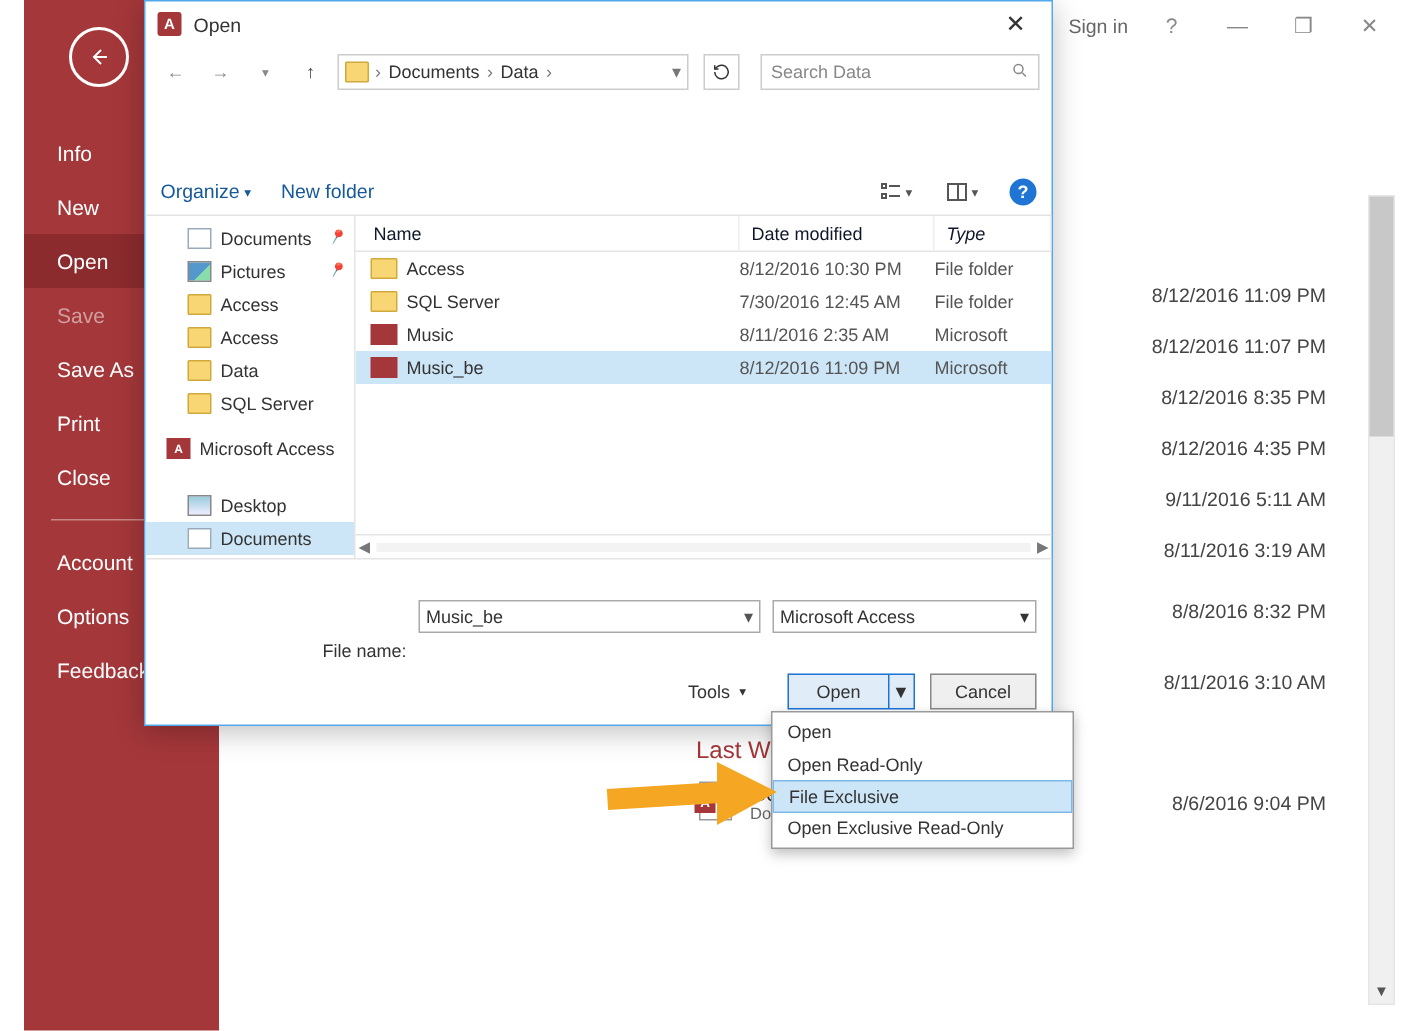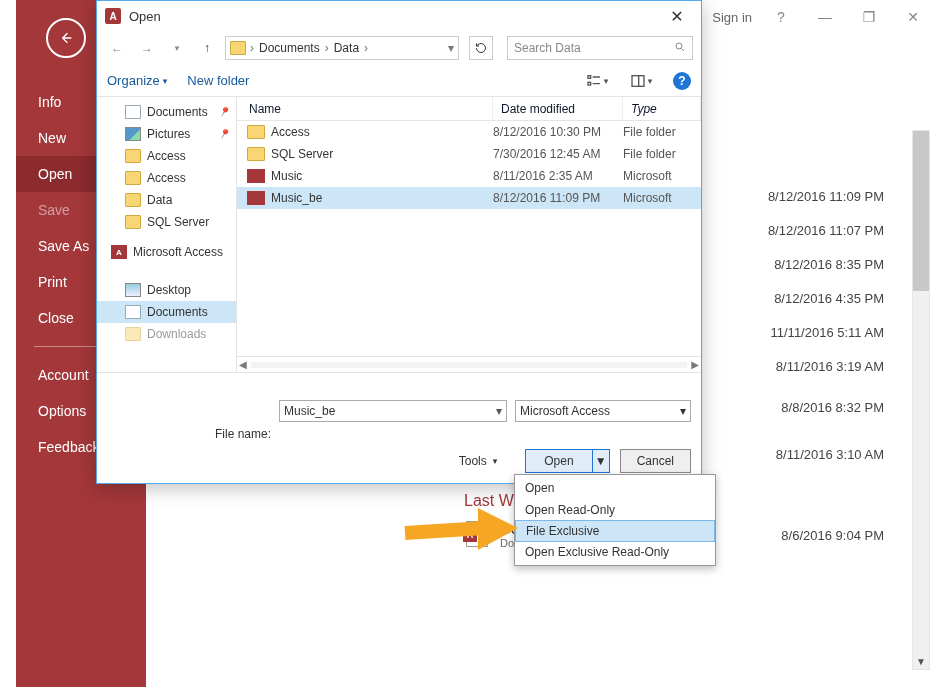--- a/index.html
+++ b/index.html
@@ -44,21 +44,21 @@
   .nav-btn { width:24px; height:24px; display:flex; align-items:center; justify-content:center; color:#888; cursor:pointer; }
   .nav-btn.enabled { color:#333; }
   .addr { flex:1; height:24px; border:1px solid #ccc; display:flex; align-items:center; font-size:12px; padding:0 4px; gap:2px; overflow:hidden; }
   .addr .seg { padding:0 3px; cursor:pointer; }
   .addr .chev { color:#777; }
   .addr .foldericon { width:16px; height:14px; background:#f8d673; border:1px solid #cfa93d; border-radius:1px; margin-right:2px; }
   .refresh { width:24px; height:24px; border:1px solid #ccc; margin-left:4px; display:flex; align-items:center; justify-content:center; cursor:pointer; }
   .search { width:186px; height:24px; border:1px solid #ccc; margin-left:8px; display:flex; align-items:center; padding:0 6px; color:#888; font-size:12px; position:relative; }
   .search .sicon { position:absolute; right:6px; }
 
-  .dlg-toolbar { height:32px; border-bottom:1px solid #e4e4e4; display:flex; align-items:center; padding:0 10px; gap:20px; }
+  .dlg-toolbar { height:32px; border-bottom:1px solid #e4e4e4; display:flex; align-items:center; padding:0 10px; gap:20px;margin-top:47px; }
   .tl-link { color:#15599a; font-size:13px; cursor:pointer; display:flex; align-items:center; gap:3px; }
   .tl-spacer { flex:1; }
   .tl-icon { width:24px; height:20px; display:flex; align-items:center; justify-content:center; cursor:pointer; color:#555; }
   .tl-icon svg { width:16px; height:16px; }
   .help { width:18px; height:18px; border-radius:50%; background:#1e75d4; color:#fff; display:flex; align-items:center; justify-content:center; font-size:12px; font-weight:bold; cursor:pointer; }
 
   .dlg-body { flex:1; display:flex; min-height:0; }
   .tree { width:140px; border-right:1px solid #e4e4e4; overflow:hidden; padding:4px 0; font-size:12px; }
   .tree-item { height:22px; display:flex; align-items:center; padding-left:14px; gap:6px; cursor:pointer; white-space:nowrap; }
   .tree-item.l2 { padding-left:28px; }
@@ -159,21 +159,21 @@
       <div class="bg-row">
         <div class="txt"></div>
         <div class="date">8/12/2016 8:35 PM</div>
       </div>
       <div class="bg-row">
         <div class="txt"></div>
         <div class="date">8/12/2016 4:35 PM</div>
       </div>
       <div class="bg-row">
         <div class="txt"></div>
-        <div class="date">11/11/2016 5:11 AM</div>
+        <div class="date">9/11/2016 5:11 AM</div>
       </div>
       <div class="bg-row">
         <div class="txt"></div>
         <div class="date">8/11/2016 3:19 AM</div>
       </div>
       <div class="bg-row">
         <div class="accicon">
           <div style="width:22px;height:26px;border:1px solid #999;background:#fff;position:relative">
             <div style="position:absolute;left:-4px;top:6px;width:14px;height:14px;background:#a4373a;color:#fff;font-size:9px;font-weight:bold;display:flex;align-items:center;justify-content:center">A</div>
           </div>

